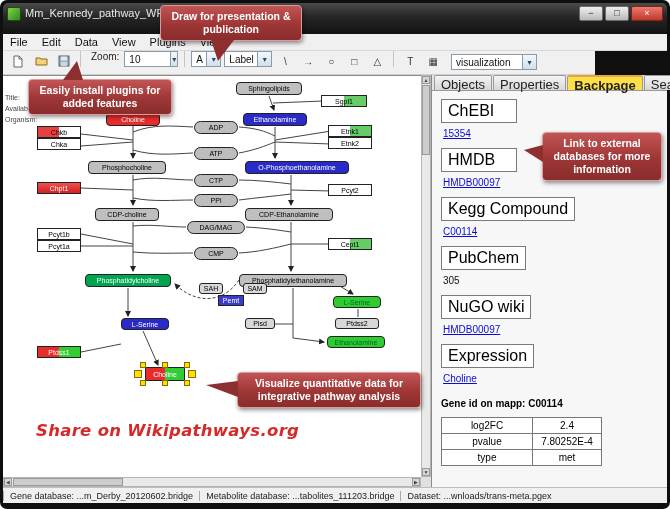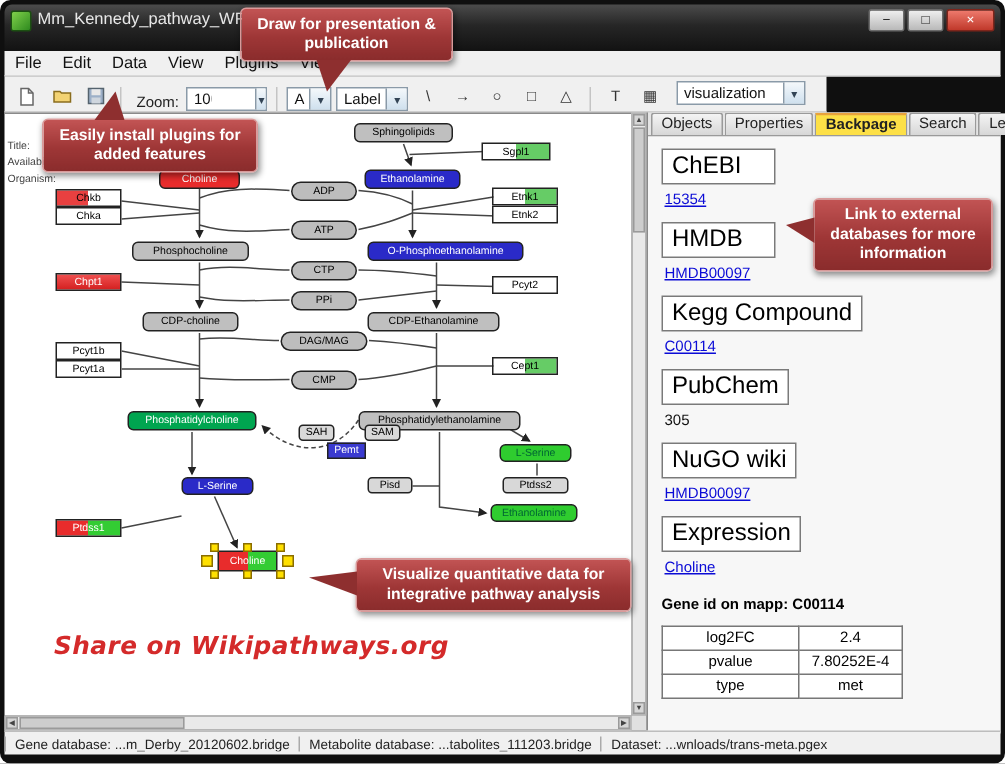--- a/index.html
+++ b/index.html
@@ -15,22 +15,22 @@
   .title{color:#e8e8e8;font-size:11px;line-height:14px;white-space:nowrap;overflow:hidden;max-width:430px;}
   .winbtns{margin-left:auto;margin-right:4px;display:flex;gap:2px;}
   .wbtn{width:22px;height:13px;border:1px solid #6b6b6b;border-radius:2px;font-size:9px;line-height:12px;
     text-align:center;color:#222;background:linear-gradient(180deg,#efefef,#b9b9b9);cursor:default;}
   .wbtn.close{width:30px;background:linear-gradient(180deg,#ee7a6d,#c0392b);color:#fff;border-color:#7e251b;}
 
   
   .menubar{position:absolute;left:3px;top:34px;width:664px;height:17px;background:#f0f0f0;
     border-bottom:1px solid #d9d9d9;display:flex;align-items:center;box-sizing:border-box;}
   .menu-item{font-size:11px;color:#111;padding:1px 7px;}
-  .toolbar{position:absolute;left:3px;top:51px;width:548px;height:24px;background:#f0f0f0;
-    border-bottom:1px solid #cfcfcf;display:flex;align-items:flex-end;gap:3px;padding-left:5px;box-sizing:border-box;}
+  .toolbar{position:absolute;left:3px;top:51px;width:592px;height:24px;background:#f0f0f0;
+    border-bottom:1px solid #cfcfcf;display:flex;align-items:flex-start;gap:3px;padding-left:5px;box-sizing:border-box;}
   .tbtn{width:18px;height:18px;display:flex;align-items:center;justify-content:center;border:1px solid transparent;border-radius:2px;}
   .tbtn-glyph{font-size:10px;color:#333;}
   .tsep{width:1px;height:16px;background:#c4c4c4;margin:0 3px;}
   .tlabel{font-size:10px;color:#222;margin:0 2px 0 4px;}
   .combo{height:16px;background:#fff;border:1px solid #8a9aా8;border:1px solid #8a9aa8;display:flex;align-items:center;
     font-size:10px;color:#111;padding-left:4px;position:relative;box-sizing:border-box;}
   .combo .cval{white-space:nowrap;overflow:hidden;}
   .carr{margin-left:auto;width:13px;height:100%;background:linear-gradient(180deg,#f4f8fb,#cfe0ee);
     border-left:1px solid #8a9aa8;display:flex;align-items:center;justify-content:center;}
   .carr::after{content:"▾";font-size:8px;color:#345;}
@@ -66,21 +66,21 @@
   .vscroll{position:absolute;left:421px;top:75px;width:10px;height:402px;background:#e9e9e9;border:1px solid #b5b5b5;box-sizing:border-box;}
   .hscroll{position:absolute;left:3px;top:477px;width:418px;height:10px;background:#e9e9e9;border:1px solid #b5b5b5;box-sizing:border-box;}
   .sb-arrow{position:absolute;width:8px;height:8px;background:#d6d6d6;border:1px solid #9a9a9a;box-sizing:border-box;font-size:5px;color:#444;display:flex;align-items:center;justify-content:center;}
   .sb-thumb{position:absolute;background:#cdcdcd;border:1px solid #9a9a9a;box-sizing:border-box;}
   .scorner{position:absolute;left:421px;top:477px;width:10px;height:10px;background:#e0e0e0;}
 
   
   .sidebar{position:absolute;left:431px;top:75px;width:236px;height:412px;background:#f2f2f2;
     border-left:1px solid #8a8a8a;box-sizing:border-box;}
   .tabs{display:flex;height:15px;background:#e4e4e4;border-bottom:1px solid #9a9a9a;padding-left:2px;}
-  .tab{font-size:10px;color:#222;padding:1px 6px 0 6px;border:1px solid #9a9a9a;border-bottom:none;
+  .tab{font-size:13px;color:#222;padding:1px 6px 0 6px;border:1px solid #9a9a9a;border-bottom:none;
     background:linear-gradient(180deg,#f4f4f4,#d7d7d7);margin-right:1px;border-radius:2px 2px 0 0;}
   .tab.active{background:#fde047;font-weight:bold;position:relative;top:0px;border-top:2px solid #e8a33d;}
   .bp{padding:8px 0 0 9px;height:390px;overflow:hidden;background:#f7f7f7;}
   .bp-head{display:inline-block;border:1px solid #7a7a7a;background:#fff;padding:2px 6px;font-size:16px;color:#000;min-width:62px;}
   .bp-link{display:block;color:#0b0bd6;text-decoration:underline;font-size:10px;margin:5px 0 9px 2px;cursor:pointer;}
   .bp-val{display:block;color:#111;font-size:10px;margin:5px 0 9px 2px;}
   .exp-title{font-weight:bold;font-size:11px;color:#000;margin-top:4px;}
   .geneid{font-weight:bold;font-size:10px;color:#000;margin-top:14px;}
   .exp-table{border-collapse:collapse;margin-top:8px;}
   .exp-table td{border:1px solid #777;background:#fff;font-size:10px;color:#000;text-align:center;padding:2px 6px;}

